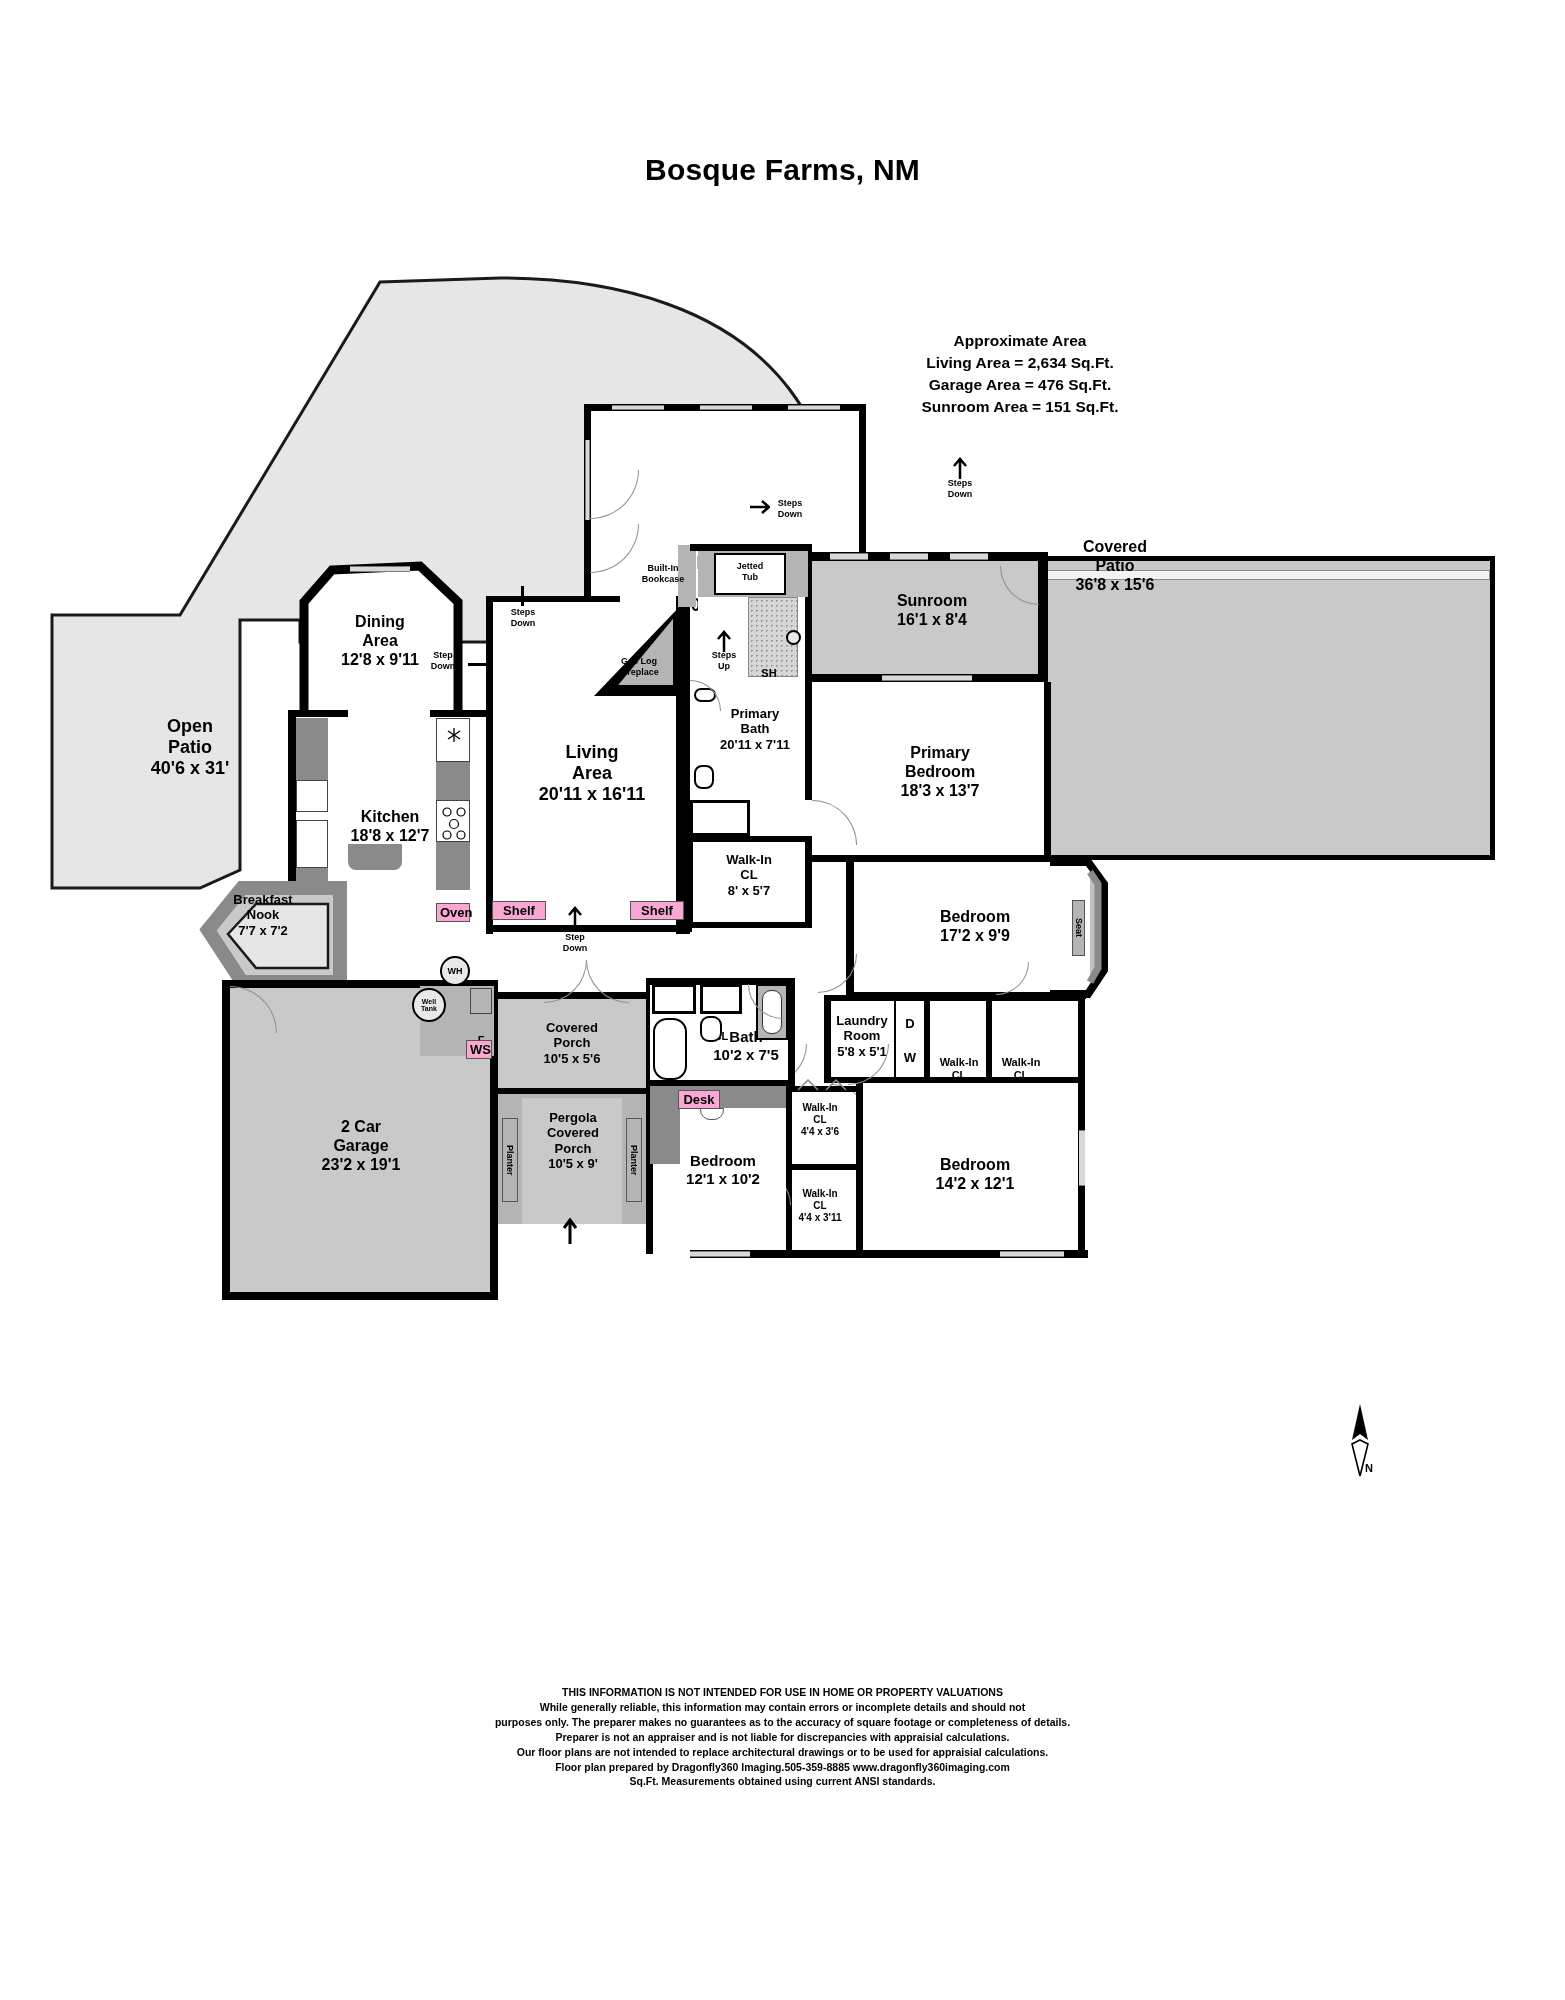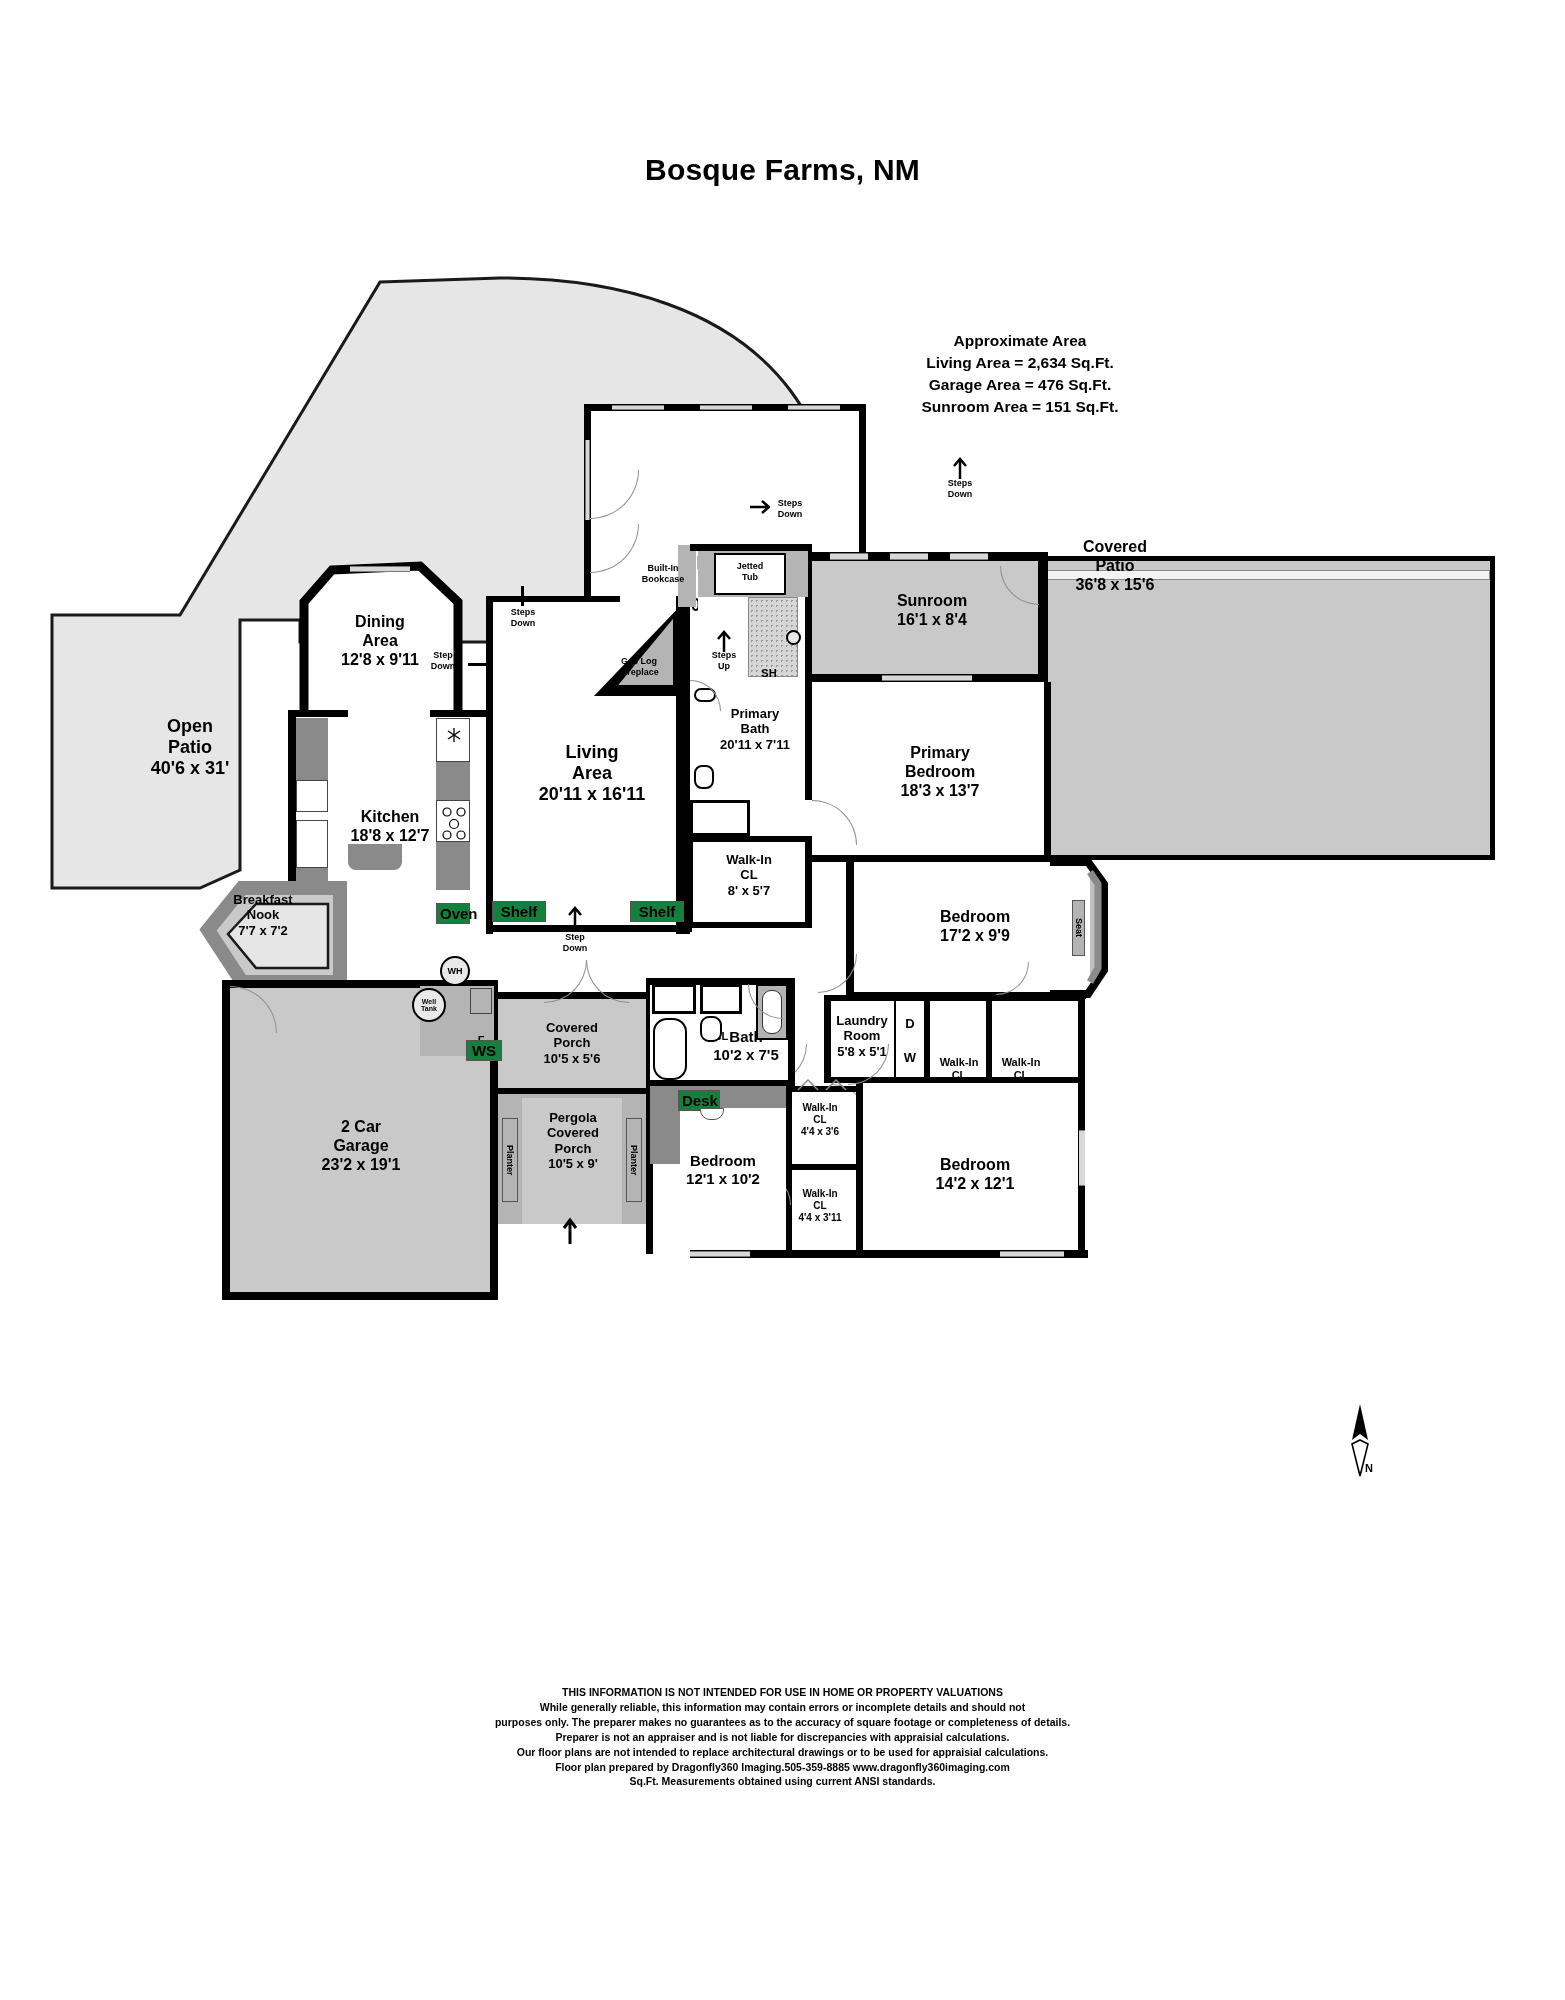--- a/index.html
+++ b/index.html
@@ -44,22 +44,22 @@
   .r18{font-size:18px;}
   .r16{font-size:16px;}
   .r15{font-size:15px;}
   .r13{font-size:13px;}
   .r11{font-size:11px;margin-top:40px;}
   .r10{font-size:10px;}
   .r9{font-size:9px;}
 
   
   .tag{
-    position:absolute;background:#15803d;border:1px solid #555;
-    font-size:15px;font-weight:bold;text-align:center;line-height:1;
+    position:absolute;background:#f9a8d4;border:1px solid #555;
+    font-size:13px;font-weight:bold;text-align:center;line-height:1;
     padding:2px 3px;box-sizing:border-box;white-space:nowrap;
   }
   .tagv{
     position:absolute;background:#b4b4b4;border:1px solid #555;
     font-size:9px;font-weight:bold;text-align:center;
     writing-mode:vertical-rl;box-sizing:border-box;white-space:nowrap;
     display:flex;align-items:center;justify-content:center;
   }
 
   
@@ -477,21 +477,21 @@
   <div class="abs wall" style="left:222px;top:980px;width:8px;height:320px;"></div>
   <div class="abs wall" style="left:222px;top:1292px;width:276px;height:8px;"></div>
   <div class="abs wall" style="left:490px;top:980px;width:8px;height:320px;"></div>
   <div class="abs fill-mid" style="left:420px;top:986px;width:74px;height:70px;"></div>
   <div class="circ" style="left:412px;top:988px;width:30px;height:30px;font-size:7px;">
     <span><span>Well</span><br><span>Tank</span></span>
   </div>
   <div class="circ" style="left:440px;top:956px;width:26px;height:26px;">WH</div>
   <div class="abs fill-mid" style="left:470px;top:988px;width:22px;height:26px;border:1.5px solid #444;"></div>
   <div class="rlabel r11" style="left:470px;top:994px;width:22px;">F</div>
-  <div class="tag" style="left:466px;top:1040px;width:36px;">WS</div>
+  <div class="tag" style="left:466px;top:1040px;width:26px;">WS</div>
   <div class="arc arc-tr" style="left:230px;top:986px;width:46px;height:46px;"></div>
   <div class="rlabel r16" style="left:286px;top:1118px;width:150px;">
     <div>2 Car</div>
     <div>Garage</div>
     <div>23'2 x 19'1</div>
   </div>
 
   <div id="compass">
     <svg width="60" height="80" viewBox="0 0 60 80">
       <path d="M30,4 L38,40 L30,34 L22,40 Z" fill="#000"></path>

